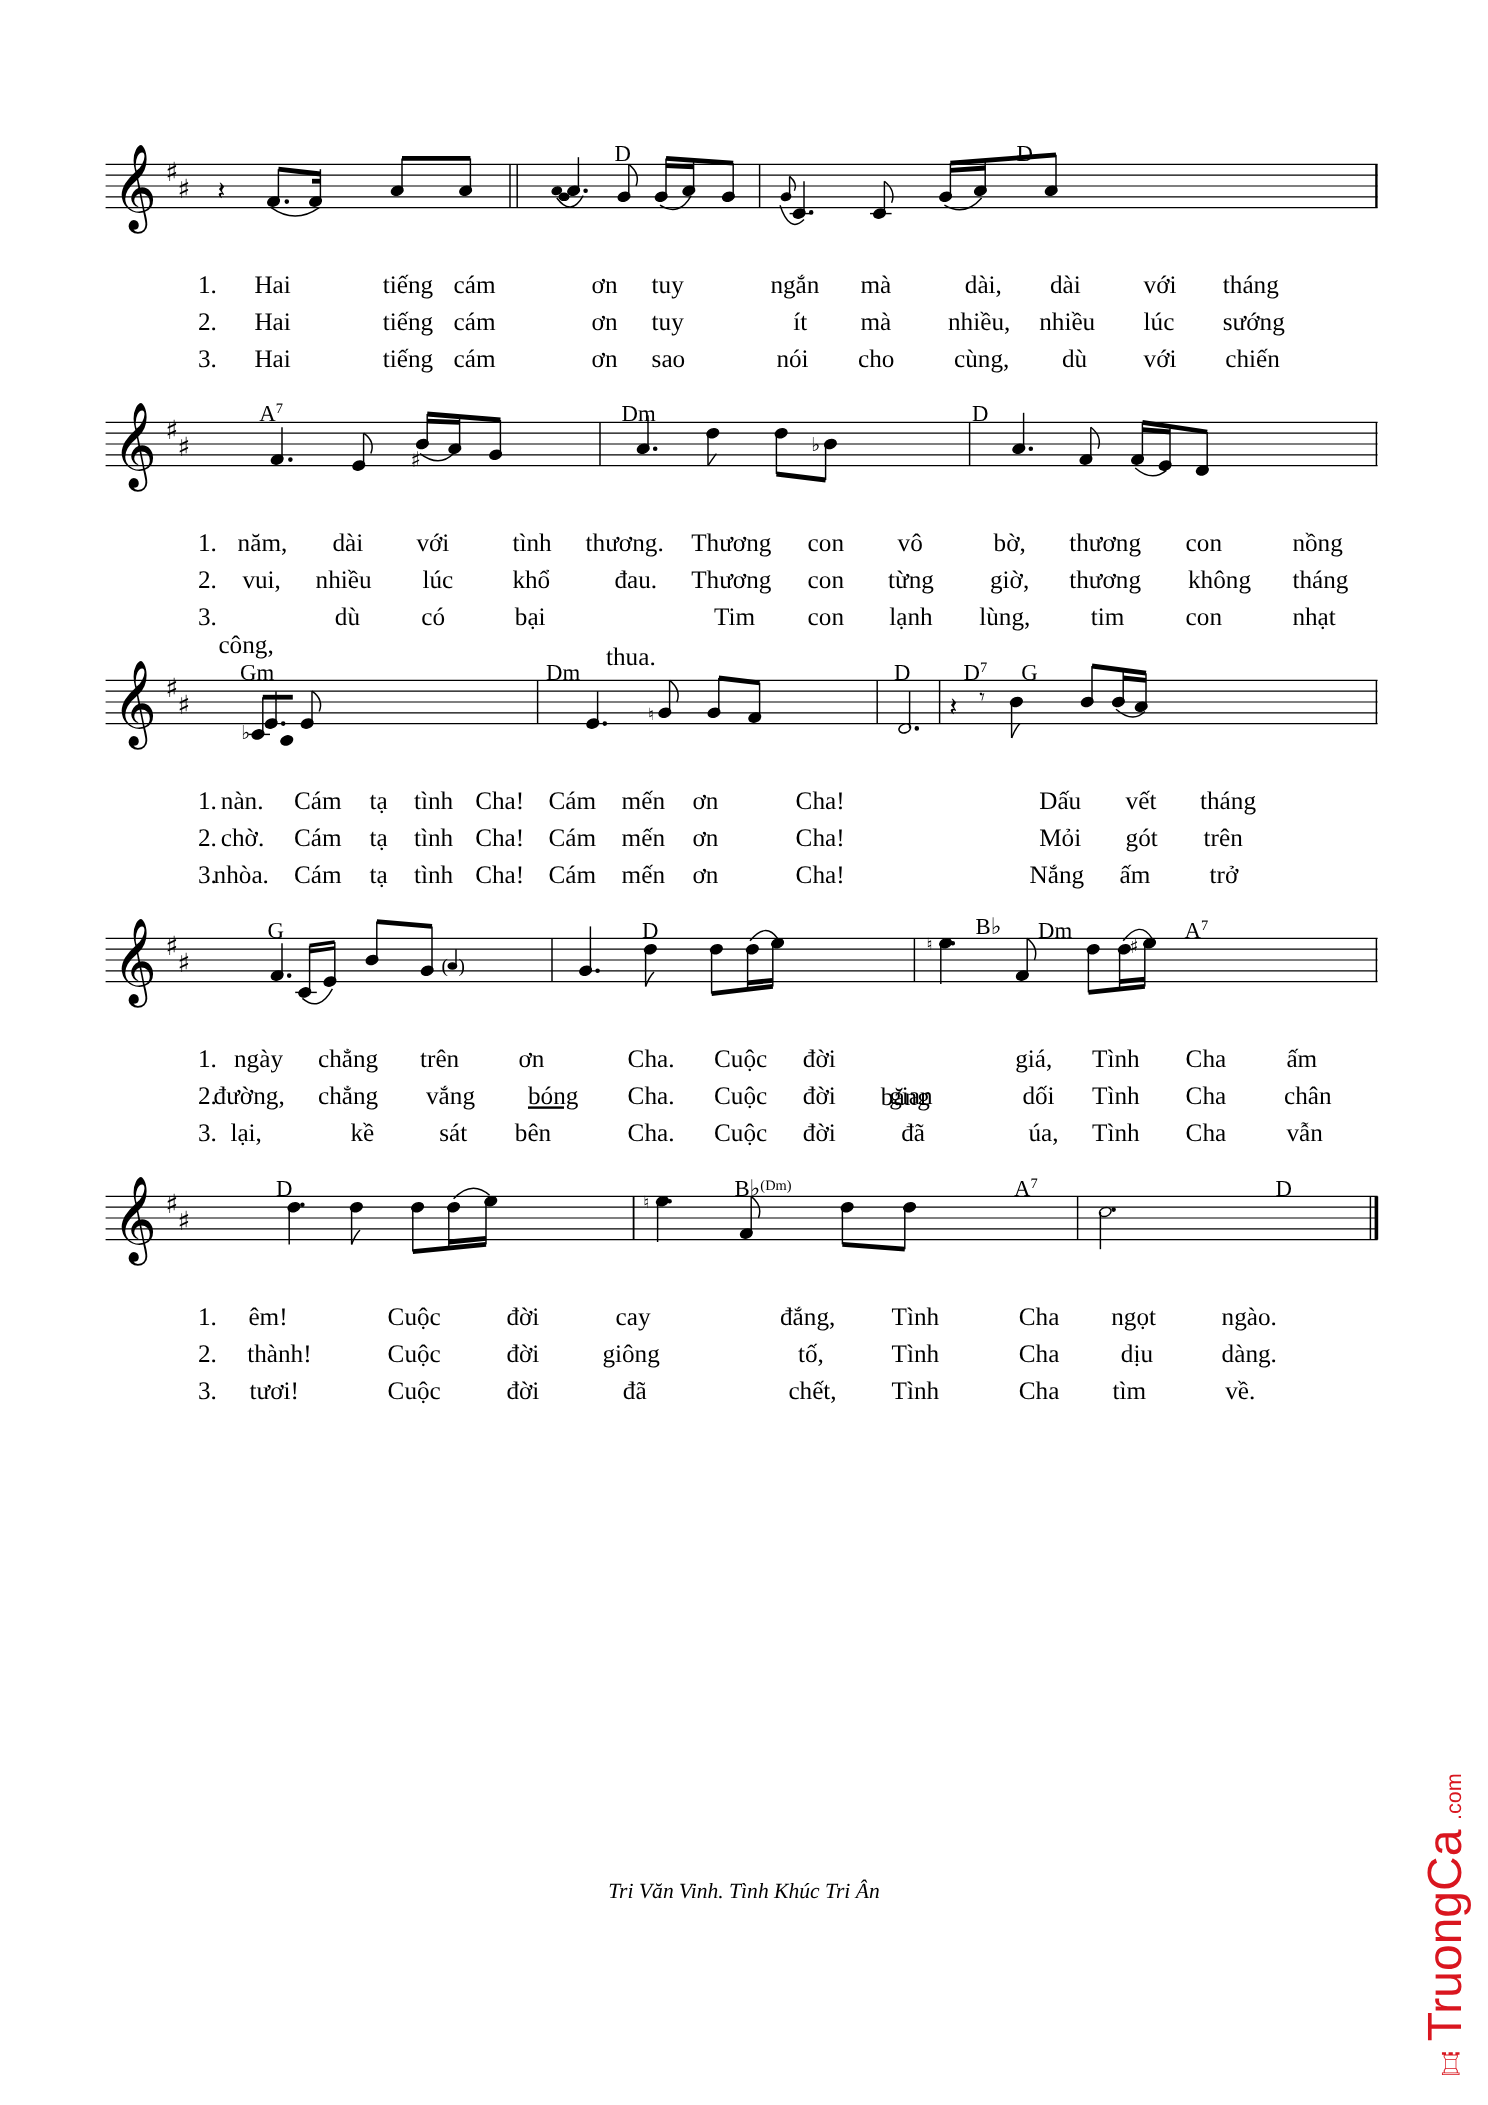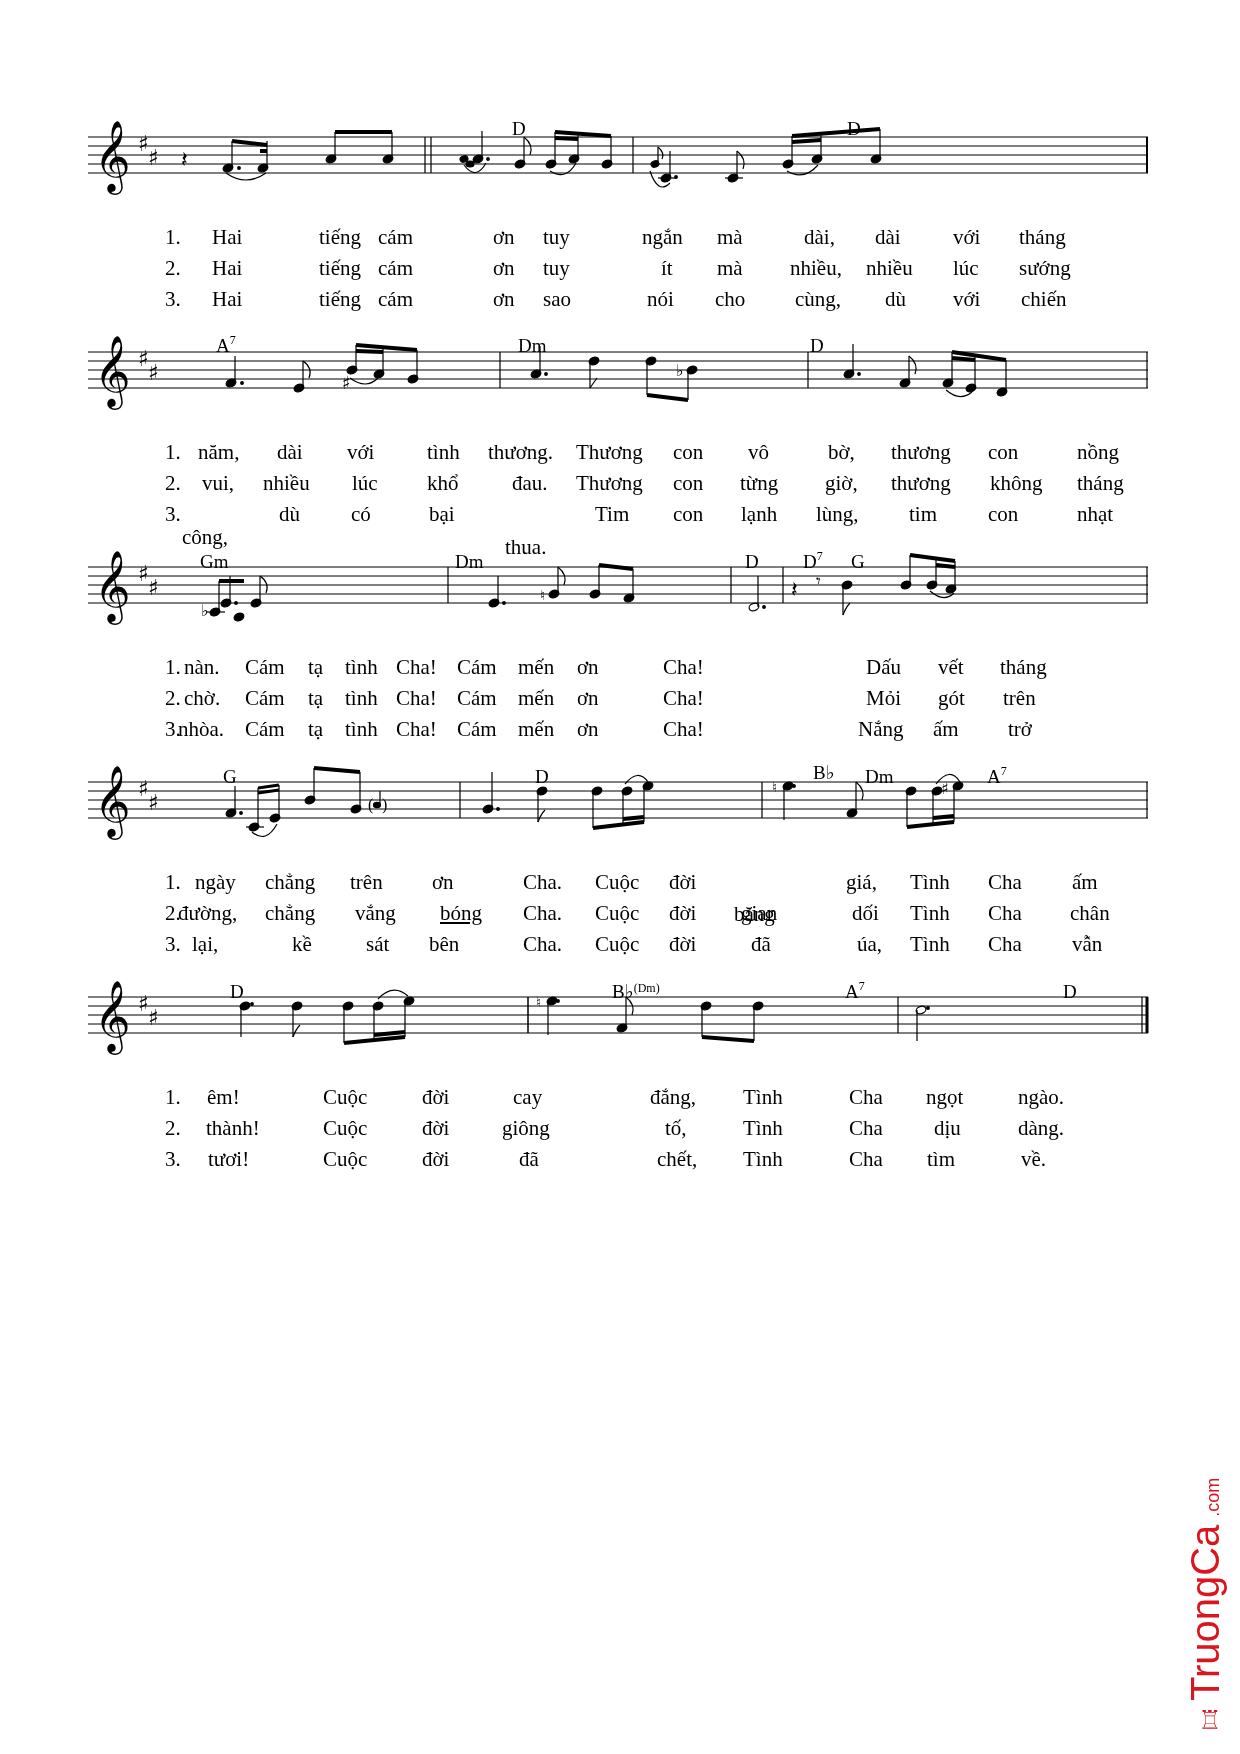--- a/index.html
+++ b/index.html
@@ -582,19 +582,20 @@
       <span class="w" style="left:422px;">đời</span>
       <span class="w" style="left:519px;">đã</span>
       <span class="w" style="left:657px;">chết,</span>
       <span class="w" style="left:743px;">Tình</span>
       <span class="w" style="left:849px;">Cha</span>
       <span class="w" style="left:927px;">tìm</span>
       <span class="w" style="left:1021px;">về.</span>
     </div>
   </div>
 
+  <div class="footer" style="top:1566px;">Tri Văn Vinh. Tình Khúc Tri Ân</div>
 
   <div class="logo">
     <div class="logo-text">
       <span style="display:inline-block; transform:rotate(90deg); font-size:26px; margin-right:8px;">♖</span><span class="main">TruongCa</span><span class="tld">.com</span>
     </div>
   </div>
 </div>
 
 </body></html>

